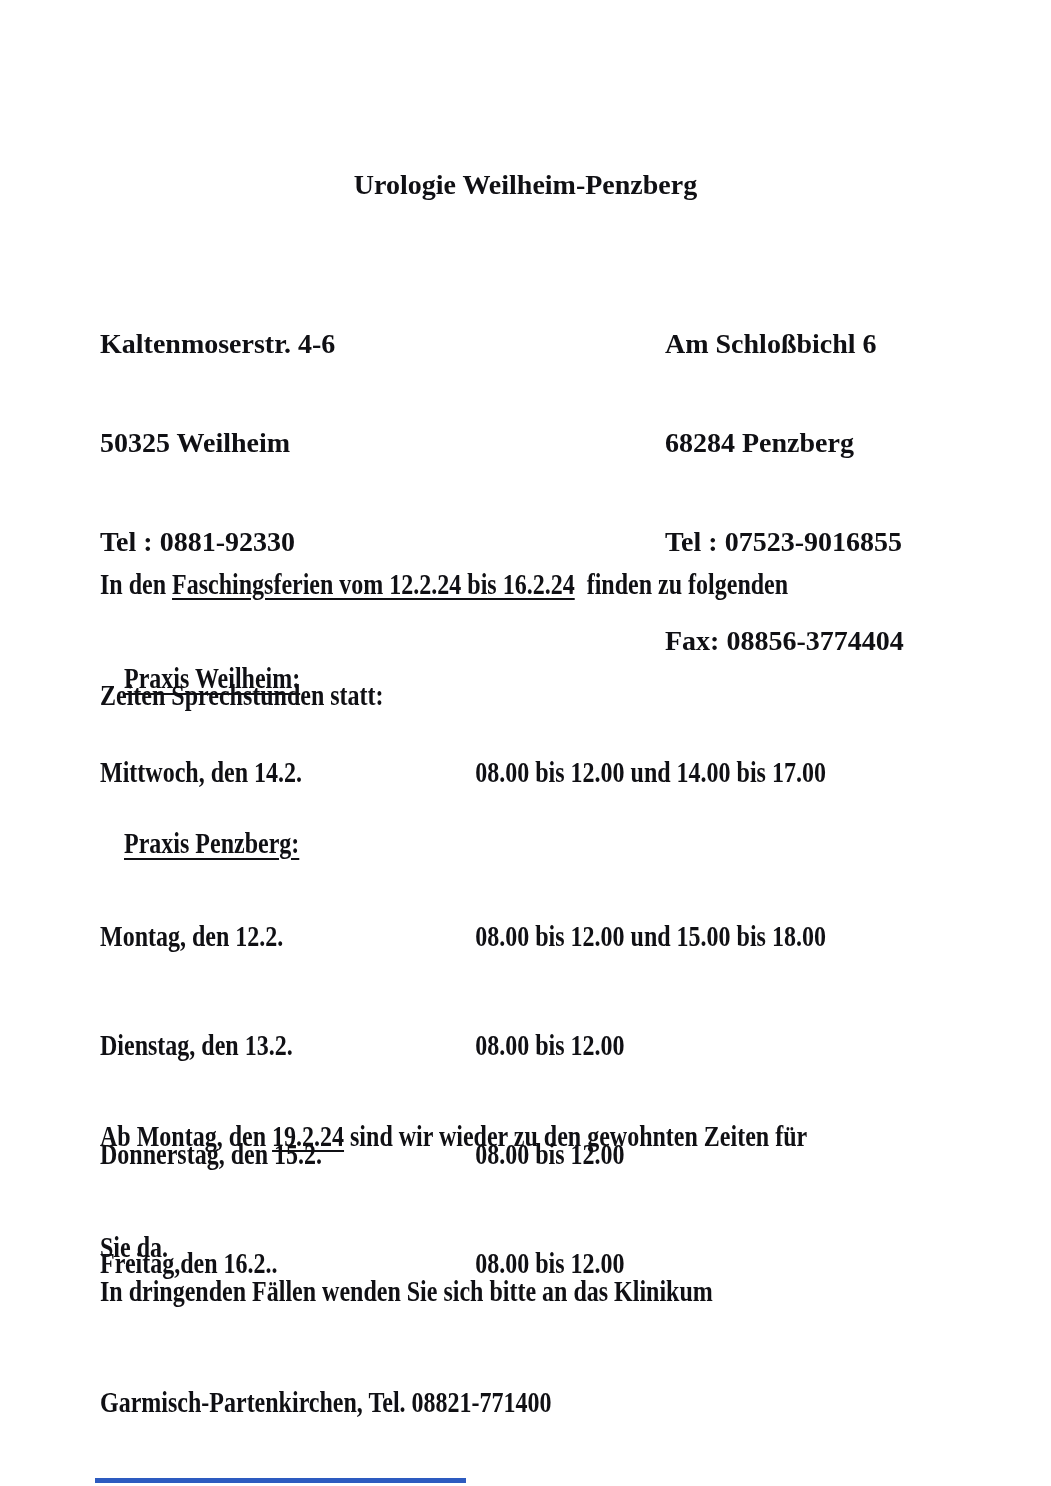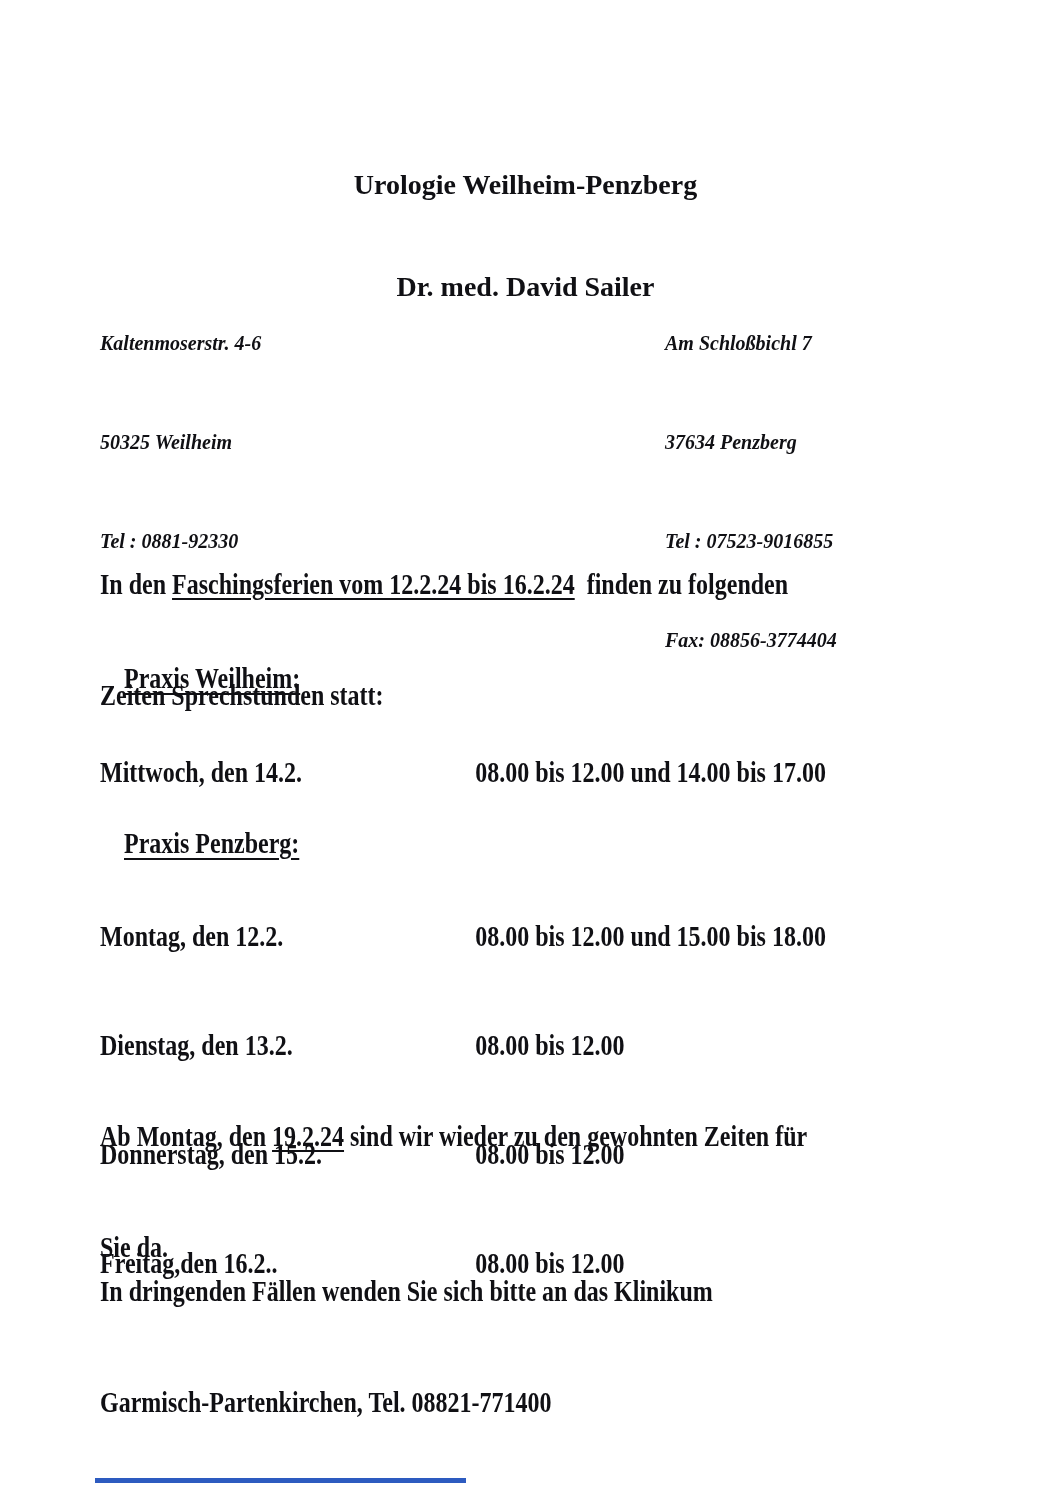--- a/index.html
+++ b/index.html
@@ -17,23 +17,22 @@
   
   .letterhead {
     top:100px; left:0; width:100%;
     text-align:center;
     font-size:28px; line-height:34px;
     white-space:pre-wrap;
   }
   
   .addr {
     top:261px;
-    font-size:20px; line-height:33px;
+    font-size:28px; line-height:33px;
     white-space:pre-wrap;
-    font-style:italic;
   }
   .addr.left  { left:100px; }
   .addr.right { left:665px; }
   
   .cond {
     left:100px;
     width:1180px;
     transform:scaleX(0.8);
     transform-origin:0 0;
     font-size:30px; line-height:37px;
@@ -55,32 +54,31 @@
     width:371px; height:5px;
   }
 </style>
 </head>
 <body>
 
 <div class="page" style="color: rgb(16, 16, 20); background: rgb(255, 255, 255);">
 
   <div class="abs letterhead">
     <div>Urologie Weilheim-Penzberg</div>
-    <div>Dr. med. David Sailer</div>
   </div>
 
   <div class="abs addr left">
     <div>Kaltenmoserstr. 4-6</div>
     <div>50325 Weilheim</div>
     <div>Tel : 0881-92330</div>
   </div>
 
   <div class="abs addr right">
-    <div>Am Schloßbichl 7</div>
-    <div>37634 Penzberg</div>
+    <div>Am Schloßbichl 6</div>
+    <div>68284 Penzberg</div>
     <div>Tel : 07523-9016855</div>
     <div>Fax: 08856-3774404</div>
   </div>
 
   <div class="abs cond intro">
     <div><span>In den </span><span class="u">Faschingsferien vom 12.2.24 bis 16.2.24</span><span>  finden zu folgenden</span></div>
     <div>Zeiten Sprechstunden statt:</div>
   </div>
 
   <div class="abs cond h-weil">

